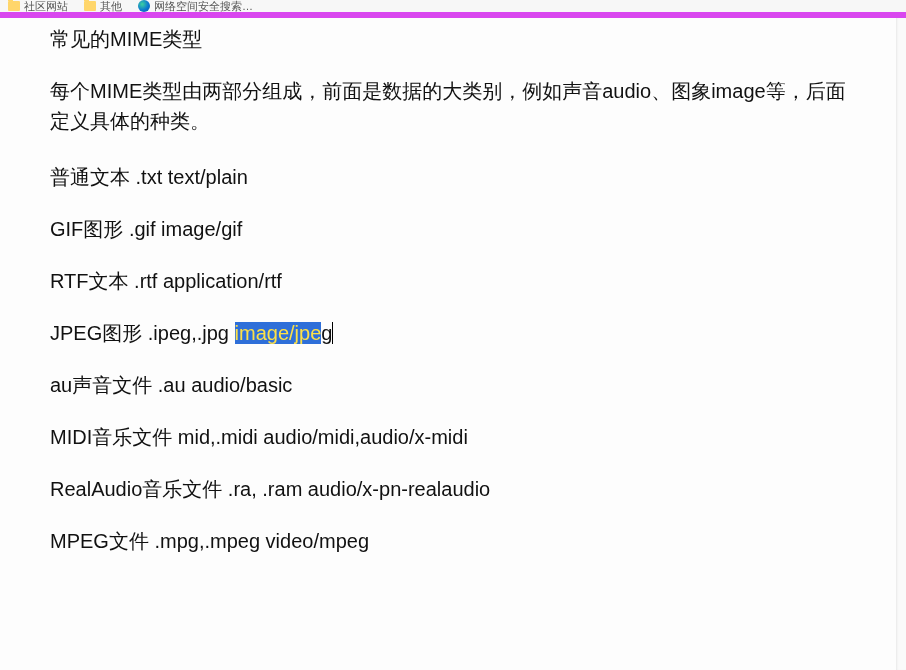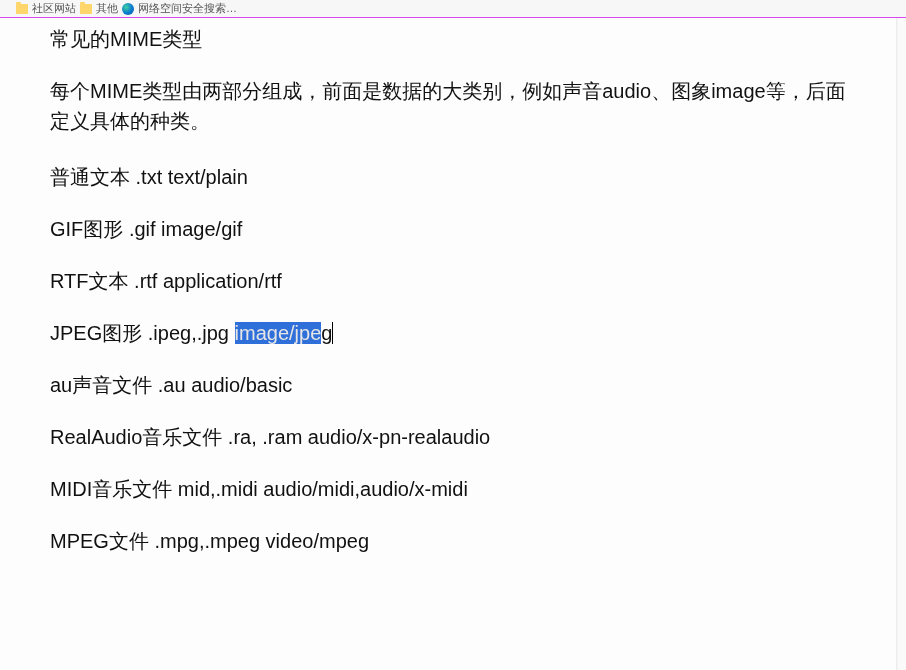--- a/index.html
+++ b/index.html
@@ -7,25 +7,25 @@
       font-family: "Microsoft YaHei", "Segoe UI", Arial, sans-serif;
       background: #fdfdfd;
       width: 906px;
       height: 670px;
       overflow: hidden;
       position: relative;
     }
     .bookmark-bar {
       height: 18px;
       background: #f7f7f7;
-      border-bottom: 1px solid #d946ef;
+      border-bottom: 6px solid #d946ef;
       display: flex;
       align-items: center;
-      gap: 4px;
-      padding: 0 16px;
+      gap: 16px;
+      padding: 0 8px;
       font-size: 11px;
       color: #555;
       white-space: nowrap;
       overflow: hidden;
     }
     .bm-item {
       display: flex;
       align-items: center;
       gap: 4px;
     }
@@ -58,21 +58,21 @@
       line-height: 1.5;
     }
     .para {
       margin-bottom: 22px;
     }
     .intro {
       margin-bottom: 26px;
     }
     .sel {
       background: #2e6fd9;
-      color: #e5e5e5;
+      color: #fde047;
       margin-top: 24px;
     }
     .text-cursor {
       display: inline-block;
       width: 0;
       height: 22px;
       border-left: 1px solid #000;
       vertical-align: -4px;
       margin-left: 0;
     }
@@ -106,19 +106,19 @@
 
 <div class="content">
   <p class="para">常见的MIME类型</p>
   <p class="para intro">每个MIME类型由两部分组成，前面是数据的大类别，例如声音audio、图象image等，后面定义具体的种类。</p>
   <div id="mime-lines">
       <p class="para"><span>普通文本 .txt text/plain</span></p>
       <p class="para"><span>GIF图形 .gif image/gif</span></p>
       <p class="para"><span>RTF文本 .rtf application/rtf</span></p>
       <p class="para"><span>JPEG图形 .ipeg,.jpg </span><span class="sel">image/jpe</span><span>g</span><span class="text-cursor"></span></p>
       <p class="para"><span>au声音文件 .au audio/basic</span></p>
+      <p class="para"><span>MIDI音乐文件 mid,.midi audio/midi,audio/x-midi</span></p>
       <p class="para"><span>RealAudio音乐文件 .ra, .ram audio/x-pn-realaudio</span></p>
-      <p class="para"><span>MIDI音乐文件 mid,.midi audio/midi,audio/x-midi</span></p>
       <p class="para"><span>MPEG文件 .mpg,.mpeg video/mpeg</span></p>
     </div>
 </div>
 
 <div class="right-edge"></div>
 
 </body></html>

